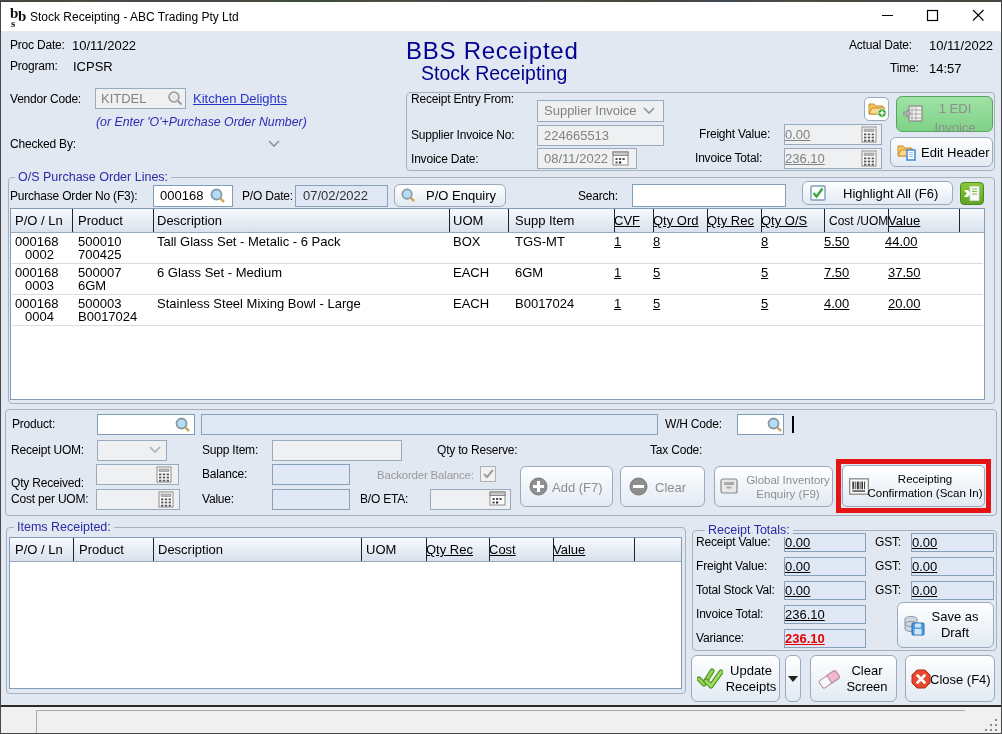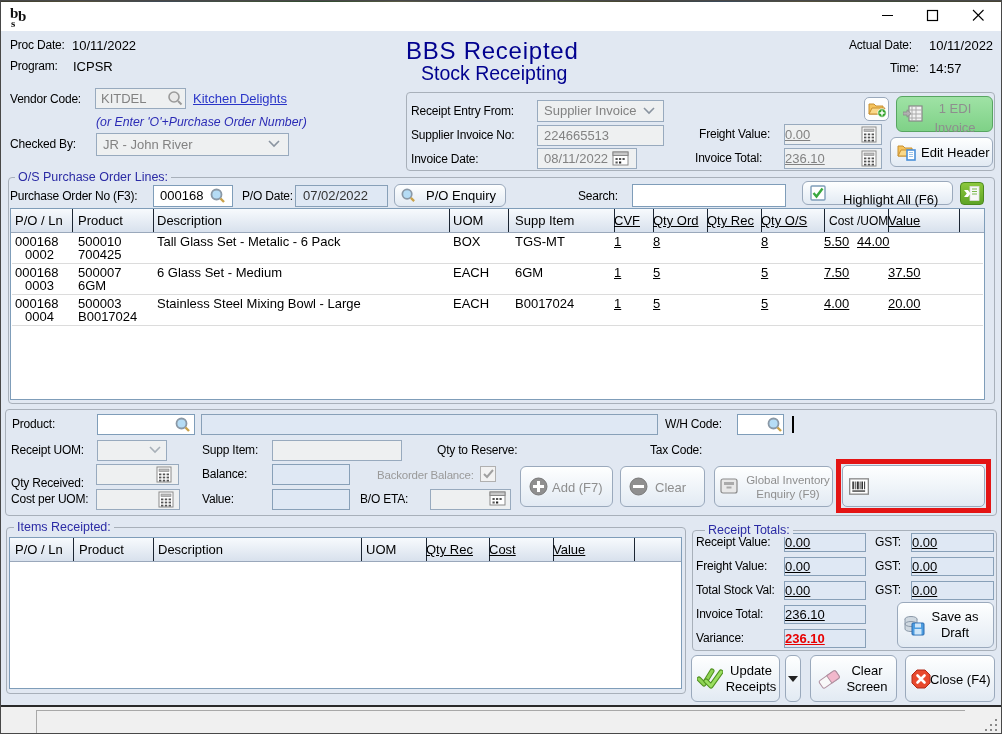--- a/index.html
+++ b/index.html
@@ -28,20 +28,21 @@
 <body>
 <div id="win">
 
 <div style="position:absolute;left:0;top:0;width:1002px;height:2px;background:linear-gradient(90deg,#3a3b2e 0,#54503a 8%,#3f4a56 16%,#44503c 24%,#2f4a2f 32%,#5a5a44 40%,#3c4450 48%,#505a3c 56%,#44402e 64%,#3a4a5a 72%,#55503b 80%,#3f4b3a 88%,#464232 100%);"></div>
 <div style="position:absolute;left:1px;top:2px;width:1000px;height:29px;background:#fff;"></div>
 <svg class="ico" style="left:10px;top:5px;" width="20" height="23" viewBox="0 0 20 23">
   <text x="0" y="13" font-family="Liberation Serif,serif" font-weight="bold" font-size="15" fill="#111">b</text>
   <text x="8" y="16" font-family="Liberation Serif,serif" font-weight="bold" font-size="15" fill="#111">b</text>
   <text x="1" y="22" font-family="Liberation Serif,serif" font-weight="bold" font-size="11" fill="#111">s</text>
 </svg>
+<div class="txt" style="left:30px;top:10px;font-size:12px;">Stock Receipting - ABC Trading Pty Ltd</div>
 <svg class="ico" style="left:878px;top:6px;" width="120" height="20" viewBox="0 0 120 20">
   <line x1="4" y1="9.5" x2="15" y2="9.5" stroke="#000" stroke-width="1"></line>
   <rect x="49.5" y="4.5" width="10" height="10" fill="none" stroke="#000" stroke-width="1.2"></rect>
   <line x1="95" y1="4" x2="105.5" y2="14.5" stroke="#000" stroke-width="1.1"></line>
   <line x1="105.5" y1="4" x2="95" y2="14.5" stroke="#000" stroke-width="1.1"></line>
 </svg>
 
 <div class="lbl" style="left:10px;top:38px;">Proc Date:</div>
 <div class="txt" style="left:72px;top:38px;">10/11/2022</div>
 <div class="lbl" style="left:10px;top:59px;">Program:</div>
@@ -57,27 +58,26 @@
 
 <div class="lbl" style="left:10px;top:92px;">Vendor Code:</div>
 <div class="inp" style="left:95px;top:88px;width:91px;height:21px;line-height:19px;padding-left:5px;">KITDEL</div>
 <svg class="ico" style="left:167px;top:90px;" width="17" height="17" viewBox="0 0 17 17">
       <circle cx="7" cy="7" r="5" fill="#e8e8e8" stroke="#9a9a9a" stroke-width="1.6"></circle>
       <line x1="11" y1="11" x2="14.5" y2="14.5" stroke="#9a9a9a" stroke-width="2"></line>
     </svg>
 <div class="txt" style="left:193px;top:91px;color:#2a35c8;text-decoration:underline;">Kitchen Delights</div>
 <div class="txt" style="left:96px;top:115px;color:#2b2bb5;font-style:italic;font-size:12.3px;">(or Enter 'O'+Purchase Order Number)</div>
 <div class="lbl" style="left:10px;top:137px;">Checked By:</div>
-<div class="inp" style="left:96px;top:133px;width:193px;height:23px;line-height:21px;padding-left:6px;">JR - John River</div>
 <svg class="ico" style="left:268px;top:140px;" width="12" height="8" viewBox="0 0 12 8">
       <polyline points="1,1 6,6 11,1" fill="none" stroke="#8a94a0" stroke-width="1.6"></polyline>
     </svg>
 
 <div class="grp" style="left:406px;top:92px;width:589px;height:79px;"></div>
-<div class="lbl" style="left:411px;top:104px;">Receipt Entry From:</div>
+<div class="lbl" style="left:411px;top:92px;">Receipt Entry From:</div>
 <div class="inp" style="left:537px;top:100px;width:127px;height:22px;line-height:20px;padding-left:6px;">Supplier Invoice</div>
 <svg class="ico" style="left:643px;top:107px;" width="12" height="8" viewBox="0 0 12 8">
       <polyline points="1,1 6,6 11,1" fill="none" stroke="#8a94a0" stroke-width="1.6"></polyline>
     </svg>
 <div class="lbl" style="left:411px;top:128px;">Supplier Invoice No:</div>
 <div class="inp" style="left:537px;top:125px;width:127px;height:21px;line-height:19px;padding-left:6px;">224665513</div>
 <div class="lbl" style="left:411px;top:152px;">Invoice Date:</div>
 <div class="inp" style="left:537px;top:148px;width:100px;height:21px;line-height:19px;padding-left:6px;">08/11/2022</div>
 <svg class="ico" style="left:612px;top:151px;" width="18" height="16" viewBox="0 0 18 16">
       <rect x="1" y="1" width="15" height="13" fill="#fff" stroke="#8a8a8a"></rect>
@@ -171,21 +171,21 @@
       <line x1="11.5" y1="11.5" x2="15" y2="15" stroke="#caa24a" stroke-width="2.4"></line>
     </svg>
 <div class="txt" style="left:426px;top:188px;">P/O Enquiry</div>
 <div class="lbl" style="left:578px;top:189px;">Search:</div>
 <div class="winp" style="left:632px;top:184px;width:154px;height:23px;"></div>
 <div class="btn" style="left:802px;top:181px;width:151px;height:24px;"></div>
 <svg class="ico" style="left:810px;top:185px;" width="16" height="16" viewBox="0 0 16 16">
       <rect x="1" y="1" width="14" height="14" fill="#fff" stroke="#7f9db9" stroke-width="1.4" rx="1"></rect>
       <path d="M3.5 8 L6.5 11.5 L12.5 3.5" fill="none" stroke="#3aa93f" stroke-width="2.4"></path>
     </svg>
-<div class="txt" style="left:843px;top:192px;">Highlight All (F6)</div>
+<div class="txt" style="left:843px;top:186px;">Highlight All (F6)</div>
 <div class="btn" style="left:960px;top:182px;width:24px;height:23px;background:linear-gradient(#8cc83c,#5ea426);border:1px solid #4c8a1e;border-radius:4px;"></div>
 <svg class="ico" style="left:964px;top:186px;" width="16" height="15" viewBox="0 0 16 15">
  <rect x="6" y="0.5" width="9" height="14" fill="#f8f8f8" stroke="#ddd" stroke-width="0.8"></rect>
  <line x1="8" y1="3" x2="13" y2="3" stroke="#7bb84c"></line>
       <line x1="8" y1="5.5" x2="13" y2="5.5" stroke="#7bb84c"></line>
       <line x1="8" y1="8" x2="13" y2="8" stroke="#7bb84c"></line>
  <path d="M0 4 L4 4 L6.5 7.5 L4 11 L0 11 L2.8 7.5 Z" fill="#fff"></path>
 </svg>
 
 <div class="grid" id="grid1" style="left:10px;top:208px;width:975px;height:192px;">
@@ -217,21 +217,21 @@
       <div class="cell" style="left:14px;top:39px;">0002</div>
   <div class="cell" style="left:67px;top:26px;">500010</div>
       <div class="cell" style="left:67px;top:39px;">700425</div>
   <div class="cell" style="left:146px;top:26px;">Tall Glass Set - Metalic - 6 Pack</div>
   <div class="cell" style="left:442px;top:26px;">BOX</div>
   <div class="cell" style="left:504px;top:26px;">TGS-MT</div>
   <div class="cell r" style="left:603px;top:26px;width:35px;">1</div>
   <div class="cell r" style="left:642px;top:26px;width:50px;">8</div>
   <div class="cell r" style="left:750px;top:26px;width:57px;">8</div>
   <div class="cell r" style="left:813px;top:26px;width:59px;">5.50</div>
-  <div class="cell r" style="left:846px;top:26px;width:65px;">44.00</div>
+  <div class="cell r" style="left:874px;top:26px;width:65px;">44.00</div>
   <div class="rsep" style="left:1px;top:54px;width:971px;"></div>
 
   <div class="cell" style="left:4px;top:57px;">000168</div>
       <div class="cell" style="left:14px;top:70px;">0003</div>
   <div class="cell" style="left:67px;top:57px;">500007</div>
       <div class="cell" style="left:67px;top:70px;">6GM</div>
   <div class="cell" style="left:146px;top:57px;">6 Glass Set - Medium</div>
   <div class="cell" style="left:442px;top:57px;">EACH</div>
   <div class="cell" style="left:504px;top:57px;">6GM</div>
   <div class="cell r" style="left:603px;top:57px;width:35px;">1</div>
@@ -365,20 +365,21 @@
       <g fill="#333">
         <rect x="3" y="3" width="1.4" height="7"></rect>
         <rect x="5.2" y="3" width="0.8" height="7"></rect>
         <rect x="7" y="3" width="1.8" height="7"></rect>
         <rect x="9.6" y="3" width="0.8" height="7"></rect>
         <rect x="11.2" y="3" width="1.4" height="7"></rect>
         <rect x="13.6" y="3" width="0.9" height="7"></rect>
         <rect x="3" y="11" width="11.5" height="1.2"></rect>
       </g>
     </svg>
+<div class="txt" style="left:860px;top:472px;width:130px;text-align:center;line-height:14px;font-size:11.5px;">Receipting<br>Confirmation (Scan In)</div>
 
 <div class="grp" style="left:6px;top:527px;width:680px;height:167px;"></div>
 <div class="glab" style="left:14px;top:521px;">Items Receipted:</div>
 <div class="grid" id="grid2" style="left:9px;top:537px;width:673px;height:152px;">
   <div class="ghead" style="width:671px;"></div>
   <div class="gsep" style="left:63px;"></div>
       <div class="gsep" style="left:143px;"></div>
   <div class="gsep" style="left:351px;"></div>
       <div class="gsep" style="left:416px;"></div>
   <div class="gsep" style="left:479px;"></div>

